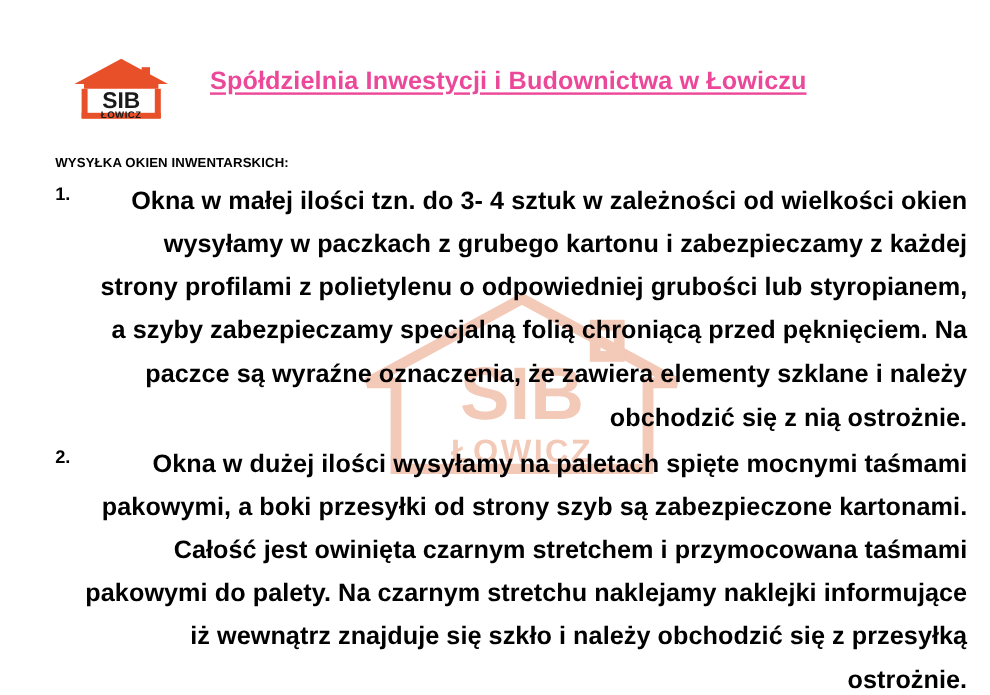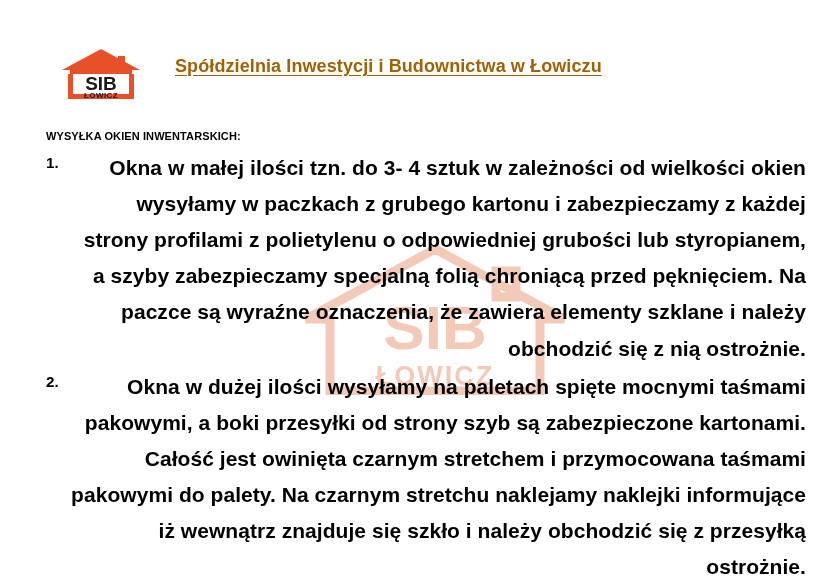--- a/index.html
+++ b/index.html
@@ -50,24 +50,24 @@
     top: 6px;
     width: 82px;
     height: 52px;
   }
   .logo svg { display: block; }
 
   .doc-title {
     position: absolute;
     left: 175px;
     top: 14px;
-    font-size: 18px;
+    font-size: 21px;
     font-weight: bold;
     letter-spacing: 0.1px;
-    color: #a16207;
+    color: #ec4899;
     text-decoration: underline;
     text-underline-offset: 3px;
     white-space: nowrap;
   }
 
   
   .content {
     position: absolute;
     left: 46px;
     top: 130px;

